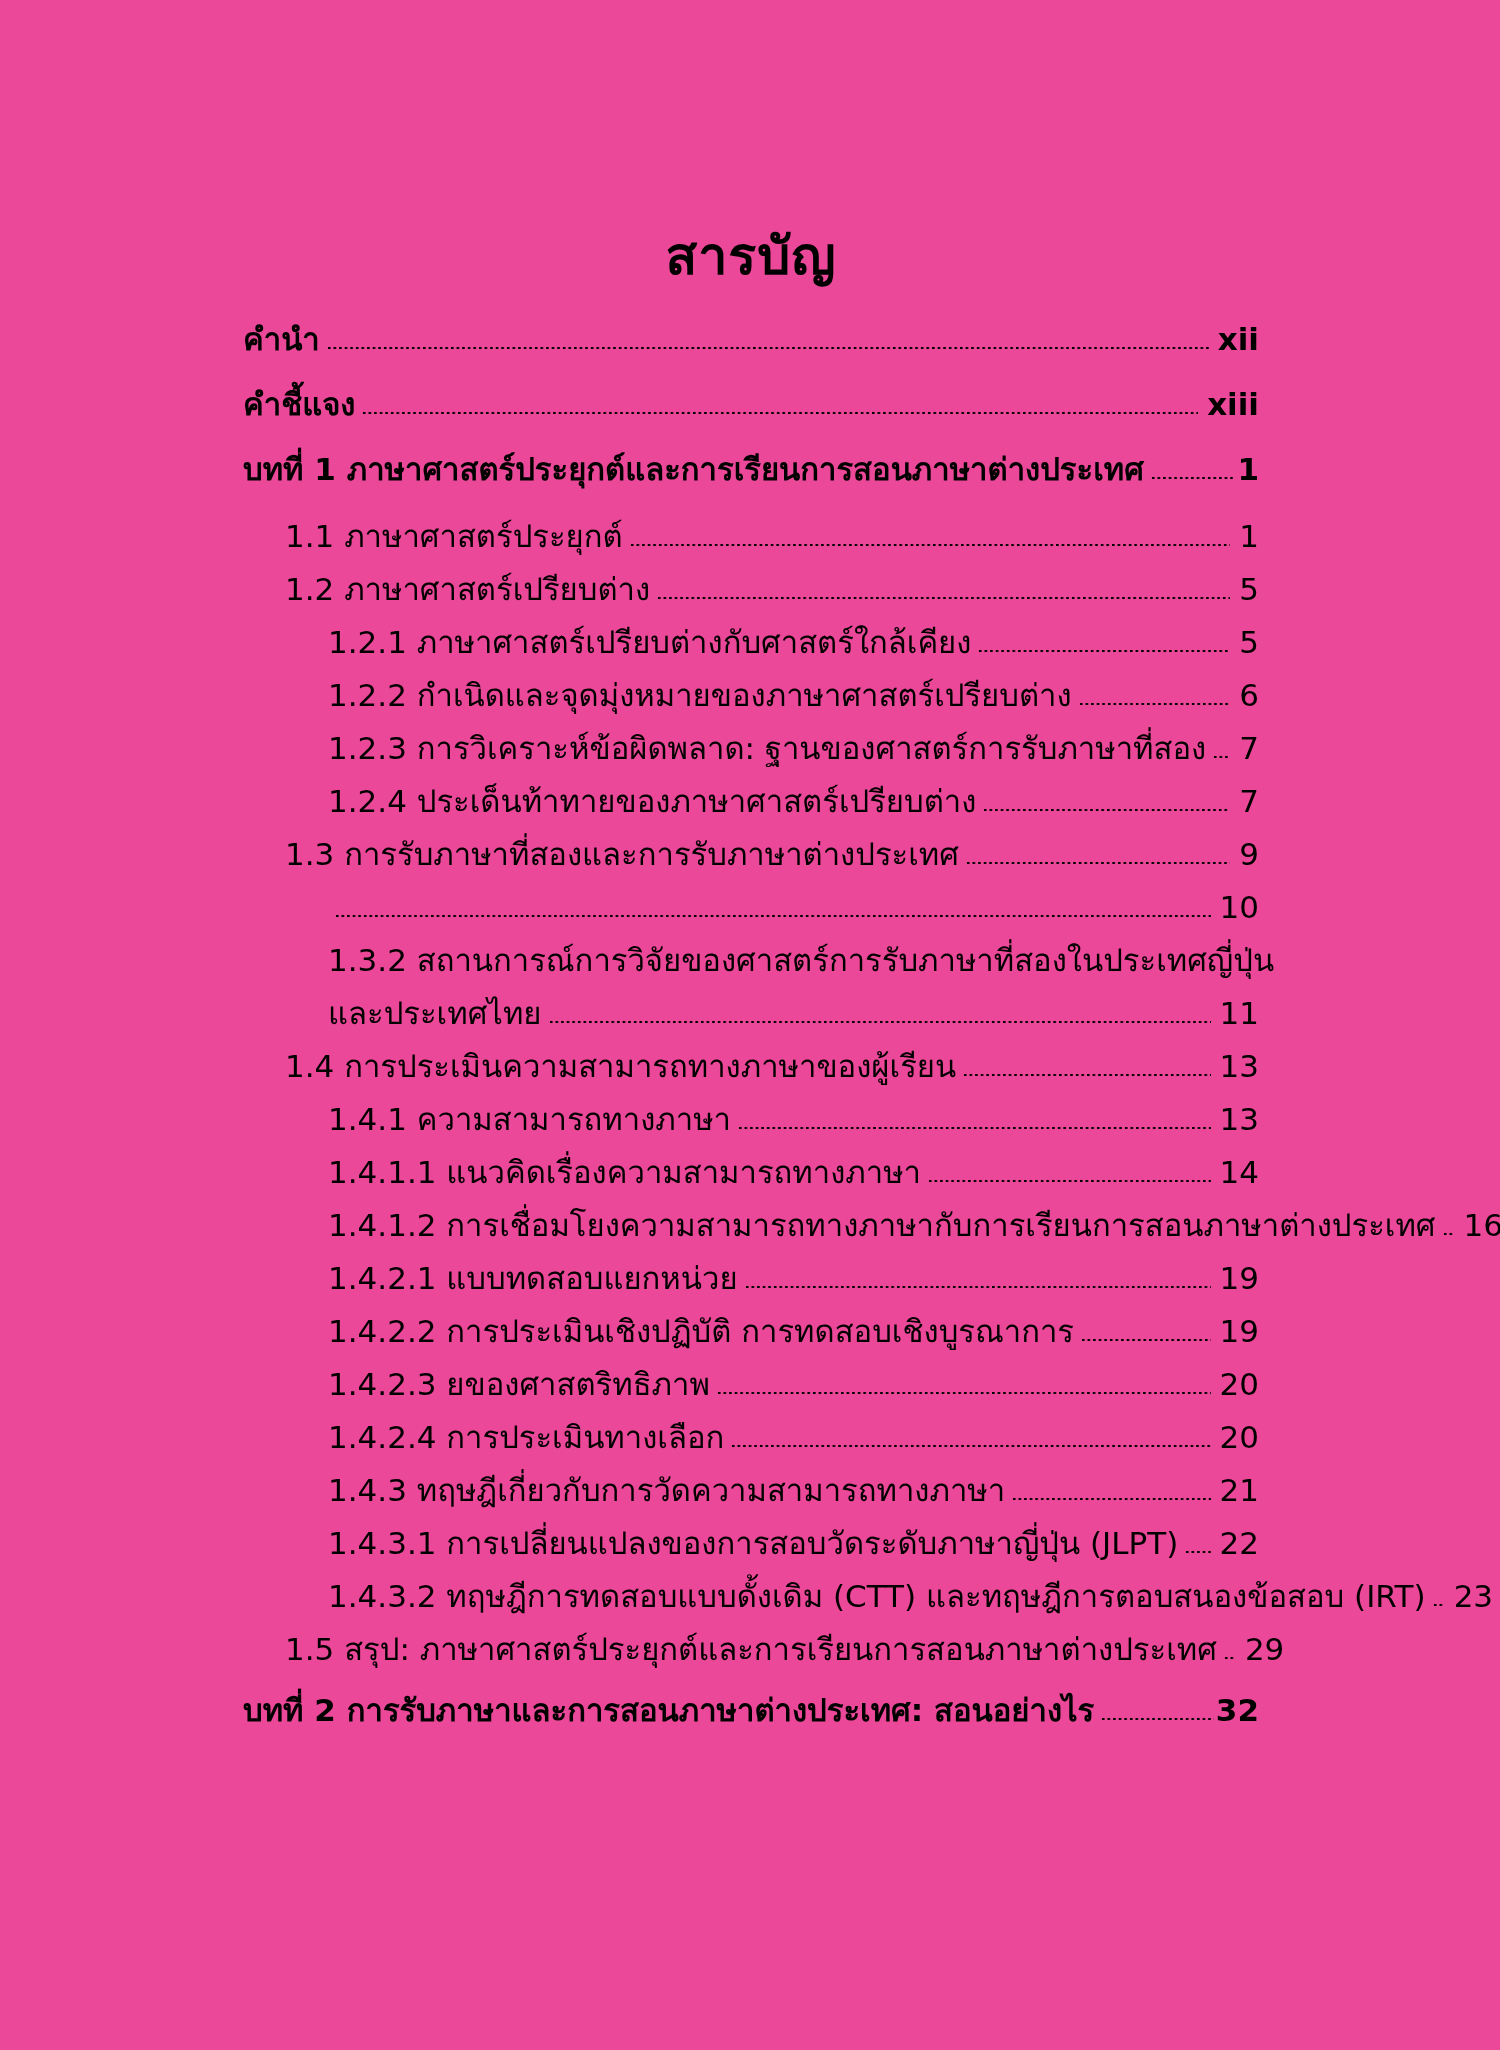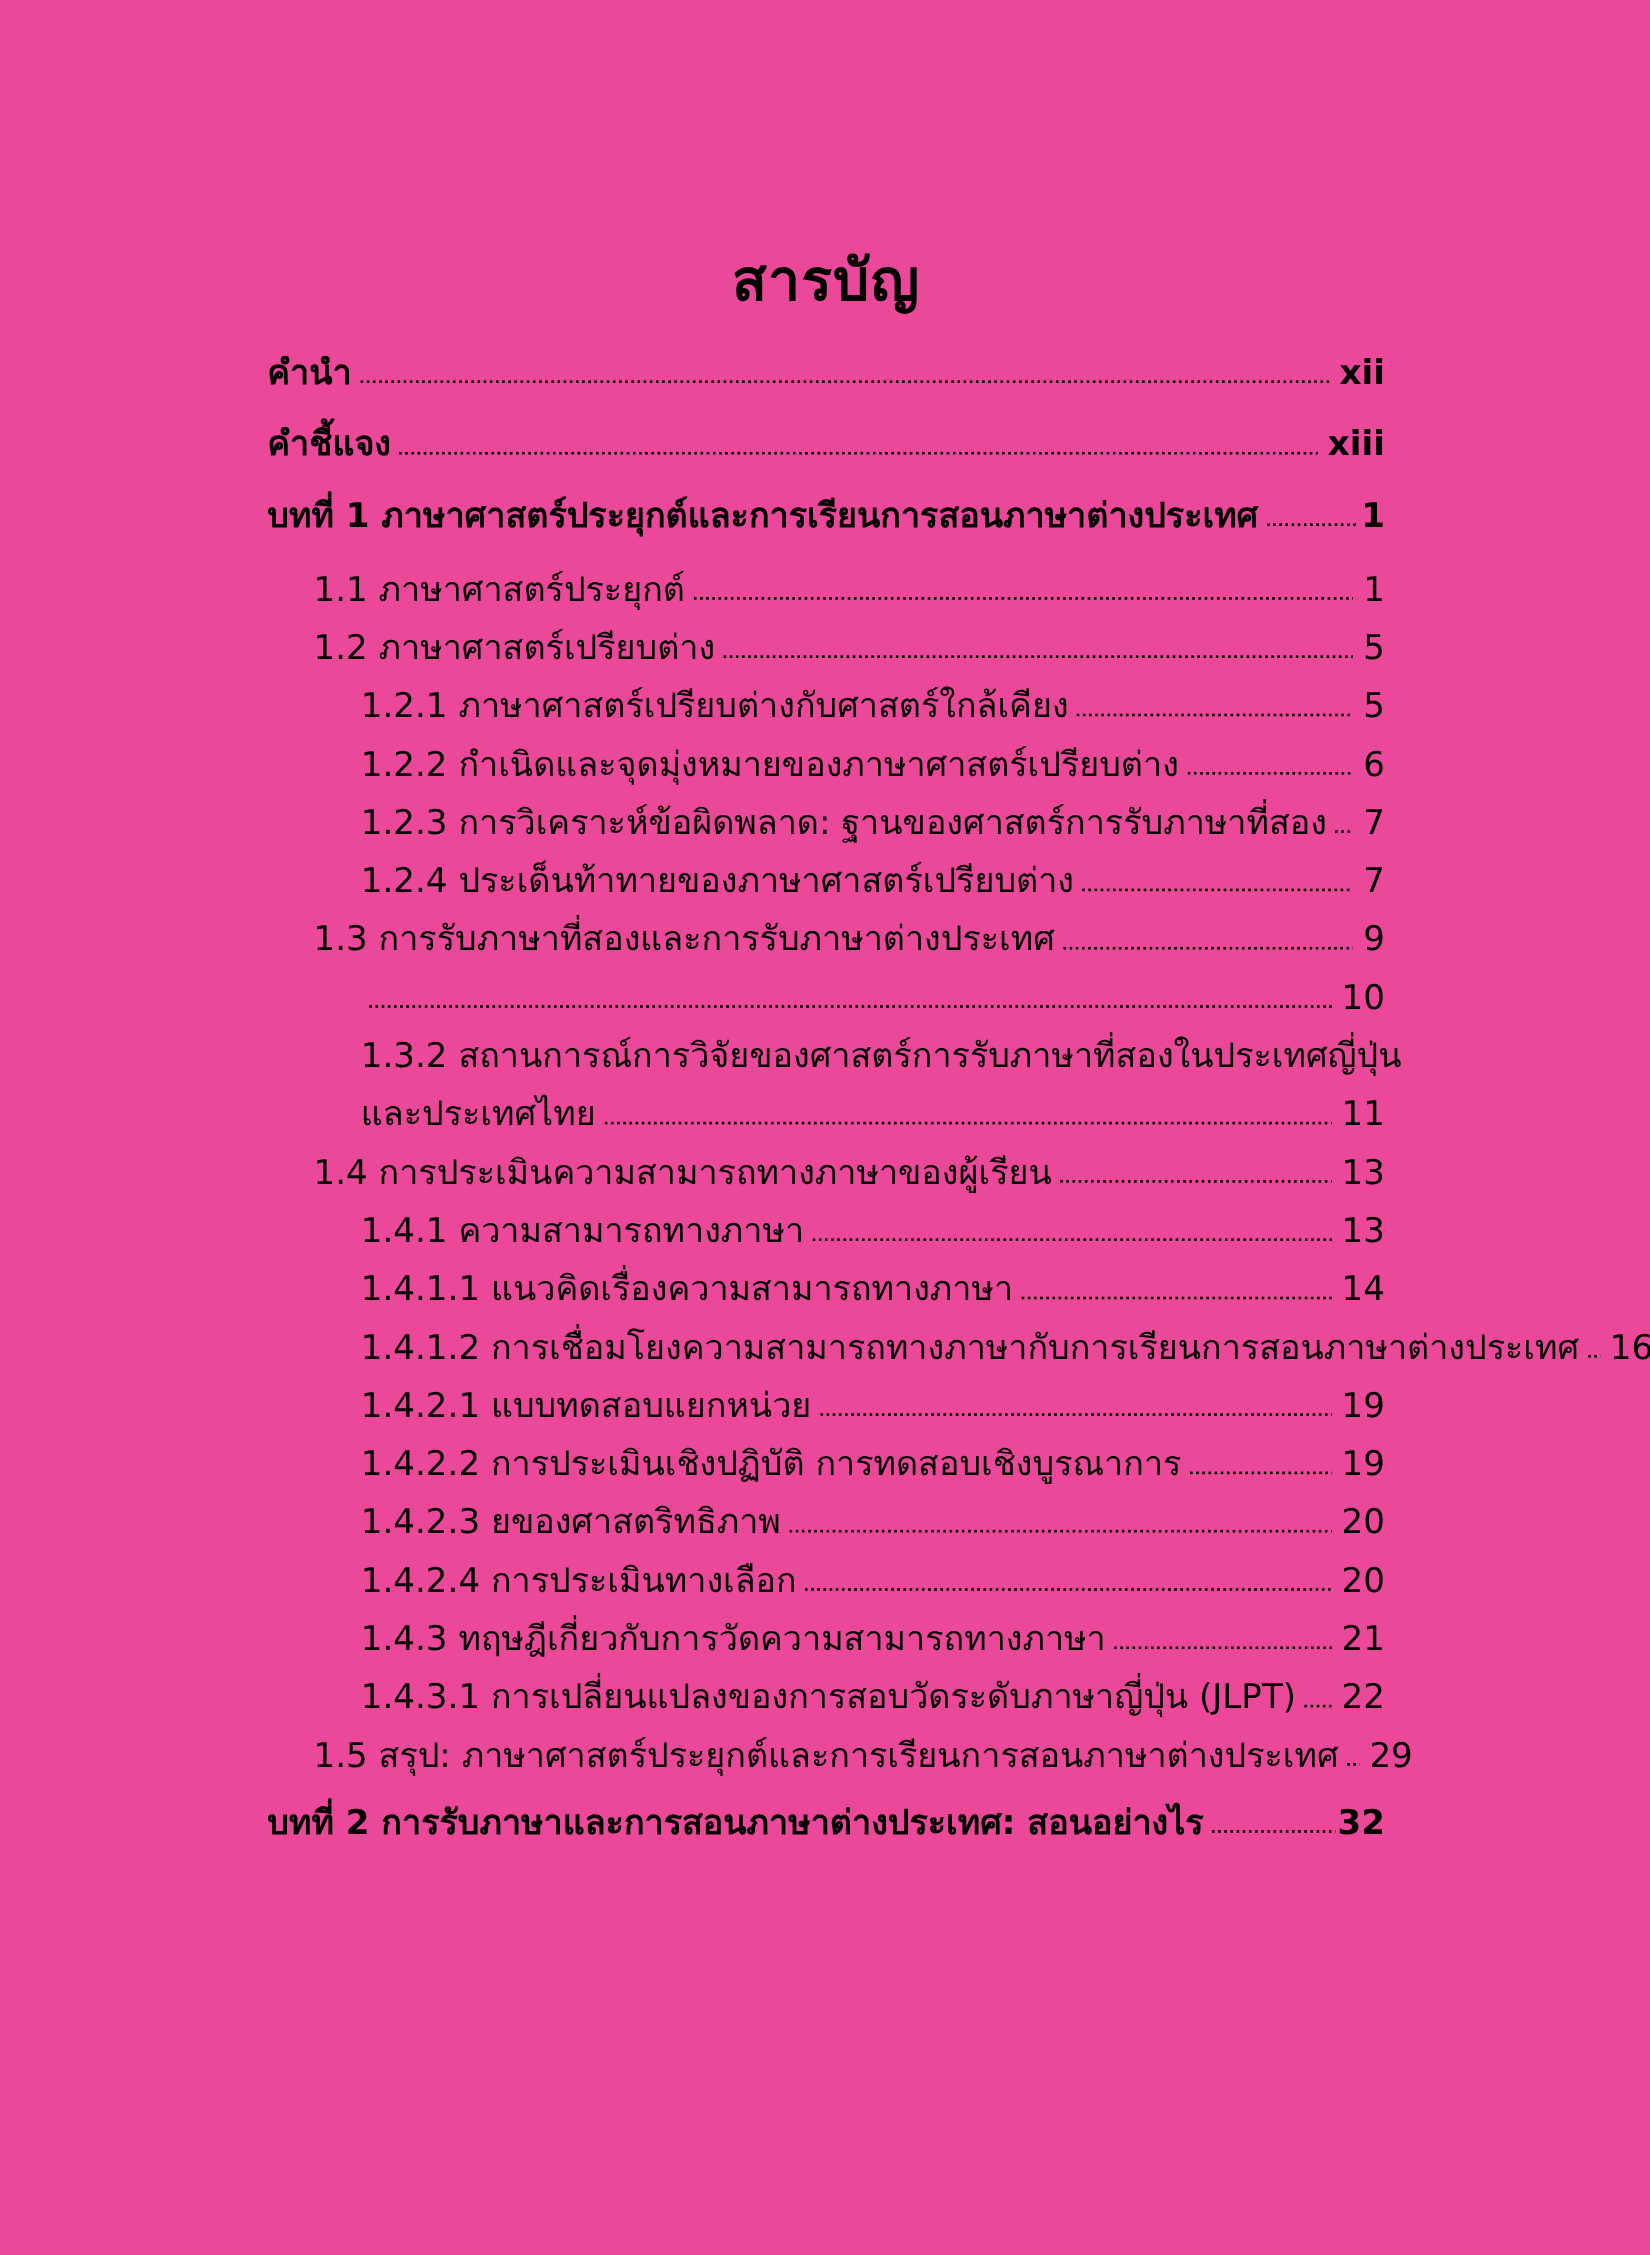--- a/index.html
+++ b/index.html
@@ -172,20 +172,25 @@
         <div class="row level2">
           <span class="label">1.4.3 ทฤษฎีเกี่ยวกับการวัดความสามารถทางภาษา</span>
           <span class="leader"></span>
           <span class="pagenum">21</span>
         </div>
         <div class="row level2">
           <span class="label">1.4.3.1 การเปลี่ยนแปลงของการสอบวัดระดับภาษาญี่ปุ่น (JLPT)</span>
           <span class="leader"></span>
           <span class="pagenum">22</span>
         </div>
+        <div class="row level2">
+          <span class="label">1.4.3.2 ทฤษฎีการทดสอบแบบดั้งเดิม (CTT) และทฤษฎีการตอบสนองข้อสอบ (IRT)</span>
+          <span class="leader"></span>
+          <span class="pagenum">23</span>
+        </div>
         <div class="row level1">
           <span class="label">1.5 สรุป: ภาษาศาสตร์ประยุกต์และการเรียนการสอนภาษาต่างประเทศ</span>
           <span class="leader"></span>
           <span class="pagenum">29</span>
         </div>
         <div class="row level0 chapter">
           <span class="label">บทที่ 2 การรับภาษาและการสอนภาษาต่างประเทศ: สอนอย่างไร</span>
           <span class="leader"></span>
           <span class="pagenum">32</span>
         </div>

